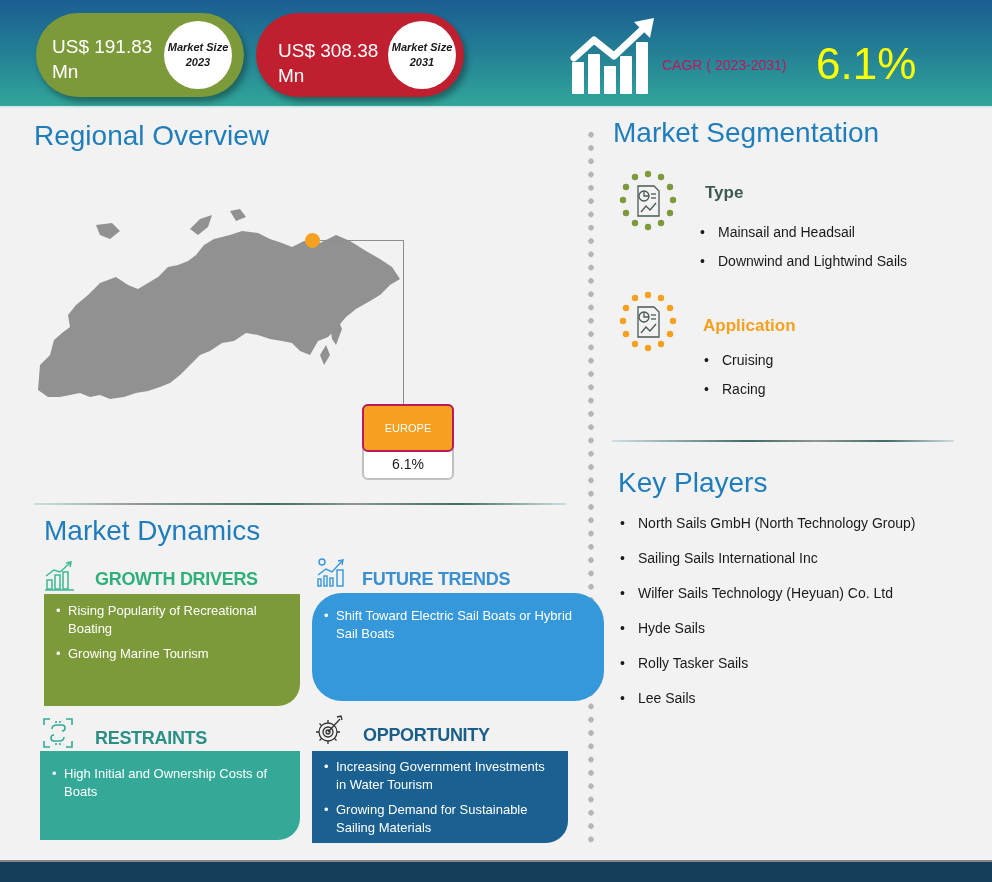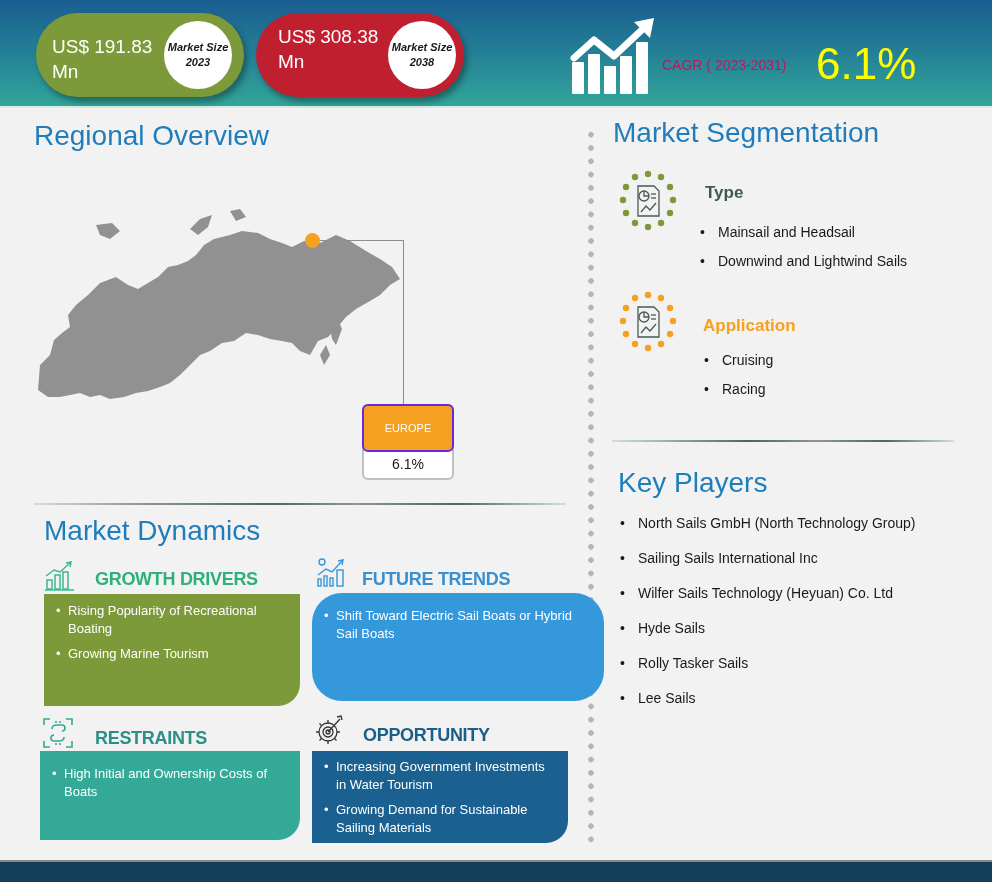--- a/index.html
+++ b/index.html
@@ -9,40 +9,40 @@
   
   .header { position: absolute; left: 0; top: 0; width: 992px; height: 108px;
     background: linear-gradient(180deg, #1a5e92 0%, #237d95 45%, #32a79a 100%); }
   .header-bottom-line { position: absolute; left: 0; top: 106px; width: 992px; height: 2px; background: #d8ede9; }
   .pill { position: absolute; top: 13px; height: 84px; border-radius: 42px;
     box-shadow: 3px 5px 6px rgba(0,0,0,0.35); }
   .pill.green { left: 36px; width: 208px; background: #7d9a3a; }
   .pill.red { left: 256px; width: 208px; background: #c01f2f; }
   .pill .value { position: absolute; color: #fff; font-size: 19px; line-height: 25px; font-family: "Liberation Sans", sans-serif; }
   .pill.green .value { left: 16px; top: 21px; width: 108px; }
-  .pill.red .value { left: 22px; top: 11px; width: 104px; }
+  .pill.red .value { left: 22px; top: 25px; width: 104px; }
   .pill .badge { position: absolute; top: 8px; right: 8px; width: 68px; height: 68px; border-radius: 50%; background: #fff;
     display: flex; align-items: center; justify-content: center; text-align: center; font-size: 11px; line-height: 15px; color: #1a1a1a; font-weight: bold; font-style: italic; }
   .pill.green .badge { right: 12px; }
   .pill.red .badge { right: 8px; }
 
   .cagr-icon { position: absolute; left: 570px; top: 18px; width: 88px; height: 76px; }
   .cagr-label { position: absolute; left: 662px; top: 57px; color: #be185d; font-size: 14px; }
   .cagr-value { position: absolute; left: 816px; top: 38px; color: #ffff00; font-size: 44px; line-height: 52px; }
 
   
   .section-title { position: absolute; color: #1f7dbb; font-size: 28px; }
 
   
   .map { position: absolute; left: 30px; top: 205px; width: 380px; height: 200px; }
   .connector-h { position: absolute; left: 320px; top: 240px; width: 84px; height: 1px; background: #8a8f8f; }
   .connector-v { position: absolute; left: 403px; top: 240px; width: 1px; height: 165px; background: #8a8f8f; }
   .dot-marker { position: absolute; left: 305px; top: 233px; width: 15px; height: 15px; border-radius: 50%; background: #f4a020; }
   .region-card { position: absolute; left: 362px; top: 404px; width: 92px; height: 76px; border: 2px solid #c0c0c0; border-radius: 6px; background: #fff; }
-  .region-card .name { position: absolute; left: -2px; top: -2px; width: 92px; height: 48px; background: #f5a020; border: 2px solid #6d28d9; border-radius: 6px;
+  .region-card .name { position: absolute; left: -2px; top: -2px; width: 92px; height: 48px; background: #f5a020; border: 2px solid #be185d; border-radius: 6px;
     color: #fff; font-size: 11px; display: flex; align-items: center; justify-content: center; }
   .region-card .pct { position: absolute; left: 0; top: 50px; width: 88px; text-align: center; font-size: 14px; color: #1a1a1a; }
 
   
   .divider-left { position: absolute; left: 34px; top: 503px; width: 532px; height: 2px;
     background: linear-gradient(90deg, #cfdee2 0%, #8f9696 20%, #3e6d63 45%, #8f9696 60%, #3e6d63 80%, #cfdee2 100%); }
   .divider-right { position: absolute; left: 612px; top: 440px; width: 342px; height: 2px;
     background: linear-gradient(90deg, #cfdee2 0%, #3e6d63 40%, #8f9696 60%, #3e6d63 80%, #cfdee2 100%); }
   .dotted-vert { position: absolute; left: 588px; top: 128px; width: 6px; height: 720px;
     background-image: radial-gradient(circle, #b5b5b5 2.5px, transparent 3px); background-size: 6px 13.3px; }
@@ -81,21 +81,21 @@
 
 <div class="header"></div>
 <div class="header-bottom-line"></div>
 
 <div class="pill green">
   <div class="value">US$ 191.83 Mn</div>
   <div class="badge">Market Size 2023</div>
 </div>
 <div class="pill red">
   <div class="value">US$ 308.38 Mn</div>
-  <div class="badge">Market Size 2038</div>
+  <div class="badge">Market Size 2031</div>
 </div>
 
 <svg class="cagr-icon" viewBox="0 0 88 76">
   <g fill="#fff">
     <rect x="2" y="44" width="12" height="32" rx="1"></rect>
     <rect x="18" y="36" width="12" height="40" rx="1"></rect>
     <rect x="34" y="48" width="12" height="28" rx="1"></rect>
     <rect x="50" y="38" width="12" height="38" rx="1"></rect>
     <rect x="66" y="24" width="12" height="52" rx="1"></rect>
   </g>

